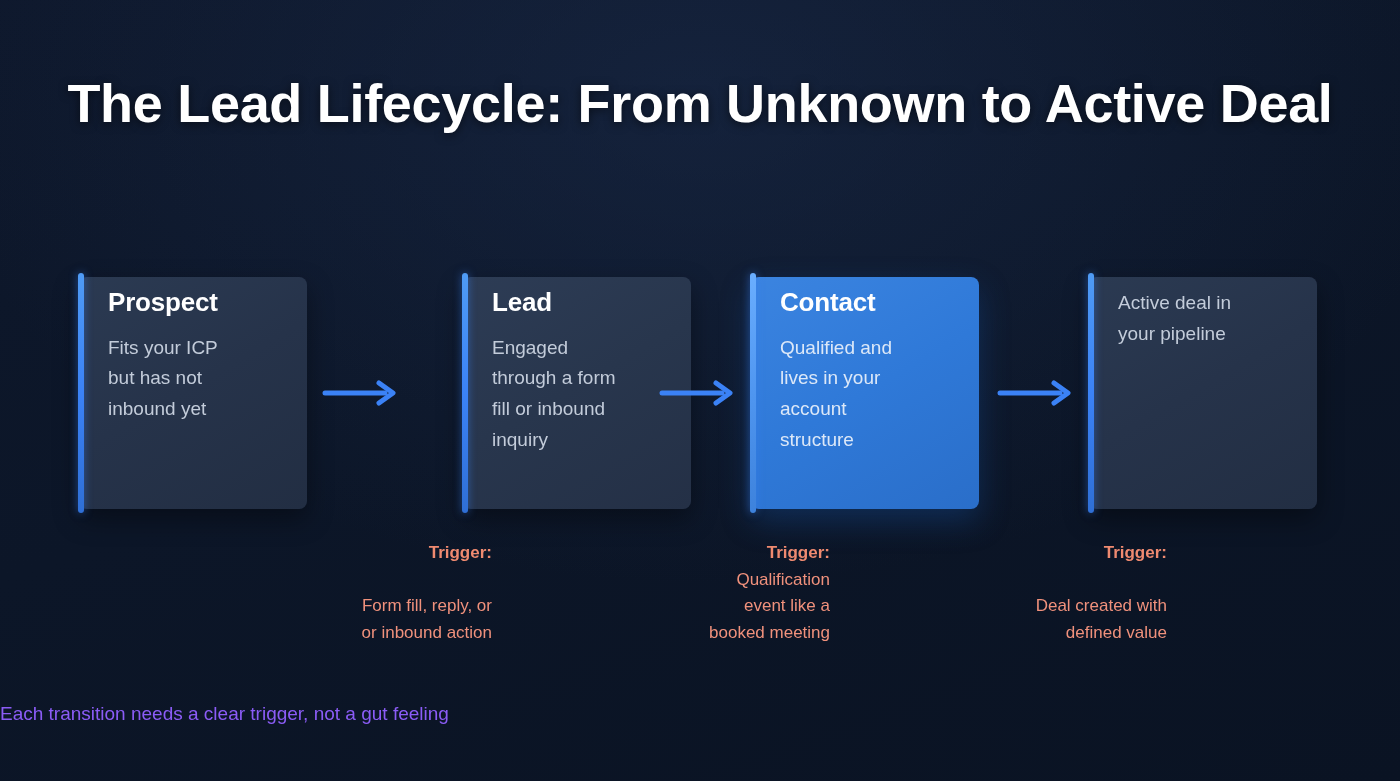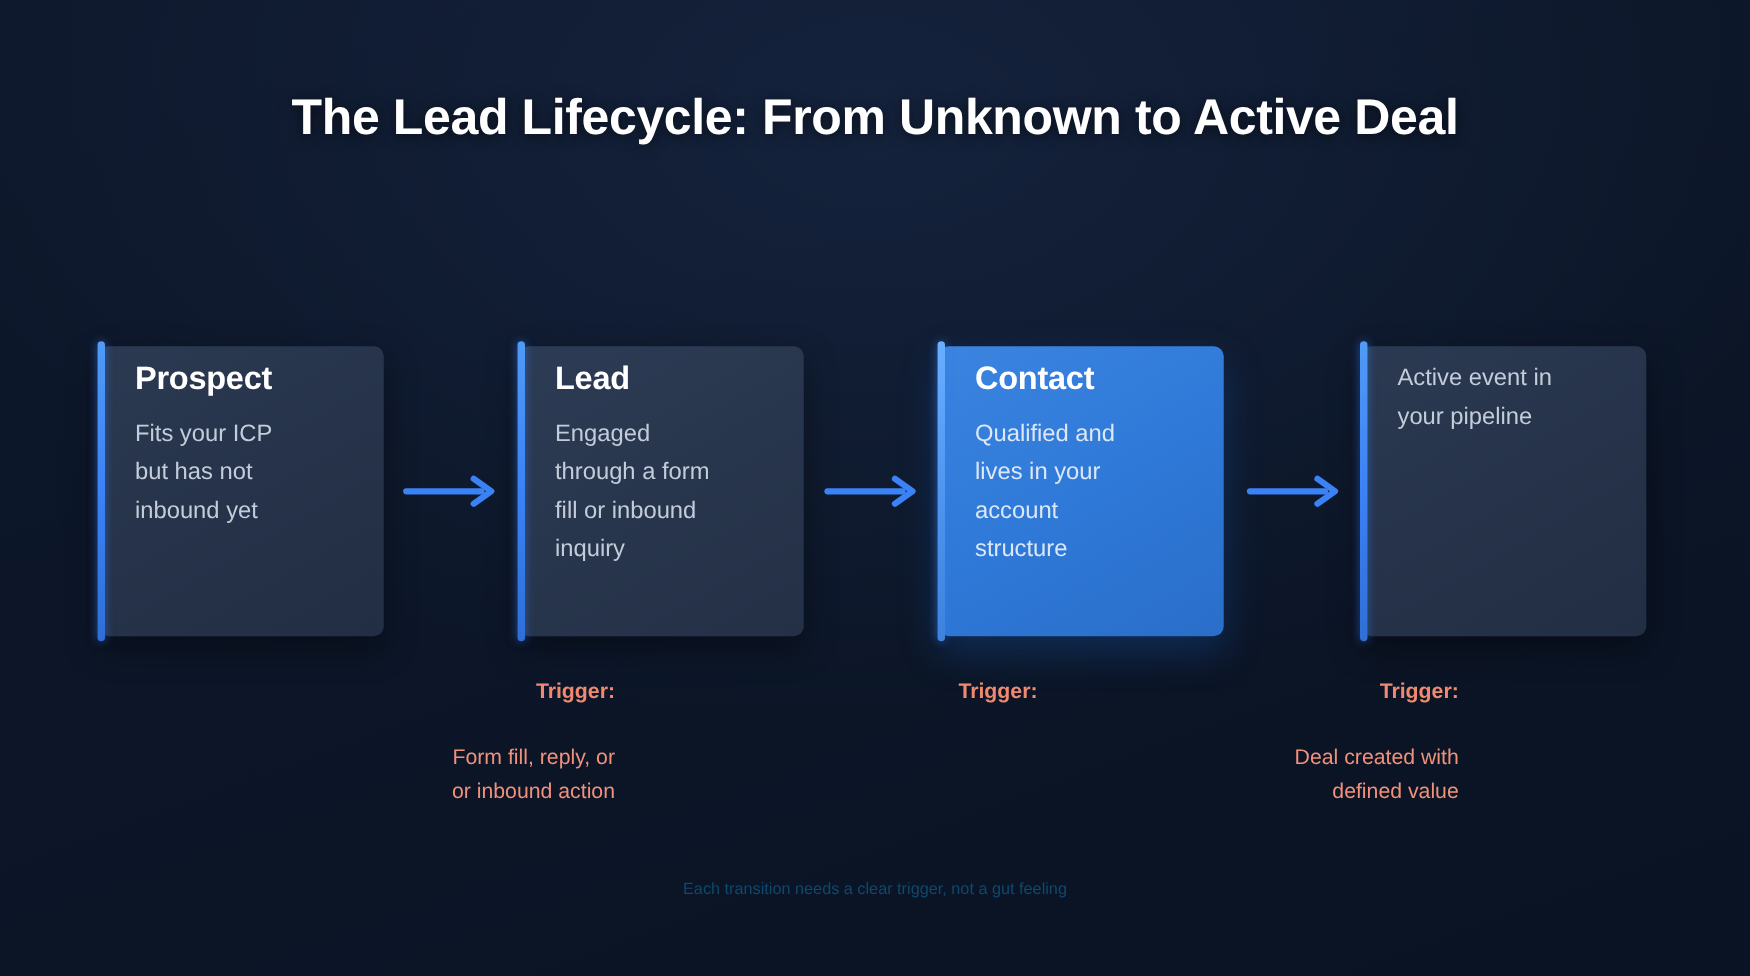--- a/index.html
+++ b/index.html
@@ -21,21 +21,21 @@
   .stage {
     position:absolute;
     inset:0;
   }
 
   
   .title {
     position:absolute;
     top:72px; left:0; right:0;
     text-align:center;
-    font-size:40px;
+    font-size:54px;
     font-weight:bold;
     letter-spacing:-0.3px;
     color:#ffffff;
     text-shadow:0 2px 10px rgba(0,0,0,0.55);
     white-space:nowrap;
   }
 
   
   .flow-row {
     position:absolute;
@@ -66,20 +66,21 @@
     border-radius:4px;
     background:linear-gradient(180deg,#4f9bf5 0%, #3b82f6 50%, #2f6fd6 100%);
     box-shadow:0 0 8px rgba(59,130,246,0.55);
   }
 
   .card.dim {
     background:linear-gradient(150deg, #2b3a52 0%, #26334a 48%, #222e43 100%);
   }
   .card.dim2 {
     background:linear-gradient(150deg, #2d3c55 0%, #28364d 48%, #243046 100%);
+    margin-left:48px;
   }
   .card.active {
     background:linear-gradient(150deg, #3b84e0 0%, #2f79d8 50%, #2a6ec9 100%);
     box-shadow:0 12px 30px rgba(20,70,140,0.45);
   }
   .card.active::before {
     background:linear-gradient(180deg,#6aaeff 0%, #4f96f0 50%, #3d82dc 100%);
   }
 
   .card-title {
@@ -142,23 +143,23 @@
     line-height:1.56;
     color:#f0917c;
     white-space:pre-line;
   }
 
   
   .footer-note {
     position:absolute;
     top:703px;
     left:0; right:0;
-    text-align:center;
-    font-size:13px;
-    color:#0c4a6e;
+    text-align:left;
+    font-size:19px;
+    color:#8b5cf6;
   }
 </style>
 </head>
 <body>
 
 <div class="stage">
 
   <div class="title">The Lead Lifecycle: From Unknown to Active Deal</div>
 
   <div class="flow-row">
@@ -180,21 +181,21 @@
 
     <div class="card active c2">
       <div class="card-title">Contact</div>
       <div class="card-desc">Qualified and
 lives in your
 account
 structure</div>
     </div>
 
     <div class="card dim c3">
-      <div class="card-desc">Active event in
+      <div class="card-desc">Active deal in
 your pipeline</div>
     </div>
 
   </div>
 
   <div class="arrow a0">
     <svg width="80" height="22" viewBox="0 0 80 22">
       <line x1="2" y1="11" x2="62" y2="11" stroke="#3b82f6" stroke-width="5" stroke-linecap="round"></line>
       <polyline points="56,1 70,11 56,21" fill="none" stroke="#3b82f6" stroke-width="5" stroke-linecap="round" stroke-linejoin="round"></polyline>
     </svg>
@@ -216,20 +217,23 @@
 
   <div class="trigger t0">
     <div class="trigger-label">Trigger:</div>
     <div class="trigger-body">
 Form fill, reply, or
 or inbound action</div>
   </div>
 
   <div class="trigger t1">
     <div class="trigger-label">Trigger:</div>
+    <div class="trigger-body">Qualification
+event like a
+booked meeting</div>
   </div>
 
   <div class="trigger t2">
     <div class="trigger-label">Trigger:</div>
     <div class="trigger-body">
 Deal created with
 defined value</div>
   </div>
 
   <div class="footer-note">Each transition needs a clear trigger, not a gut feeling</div>

